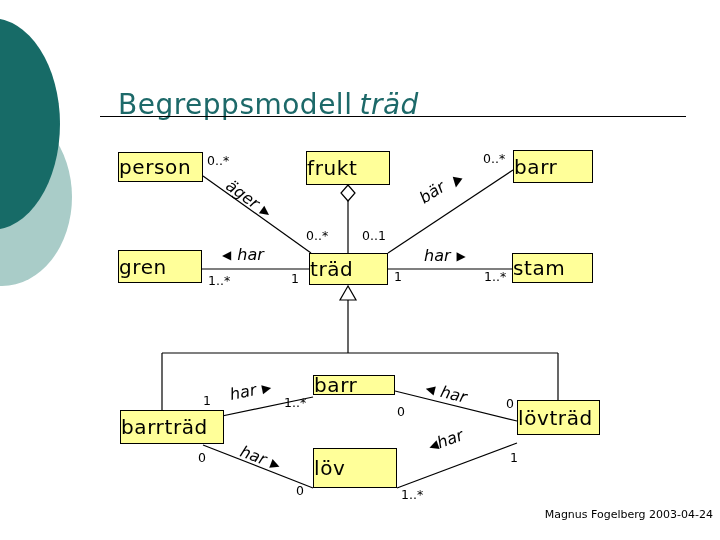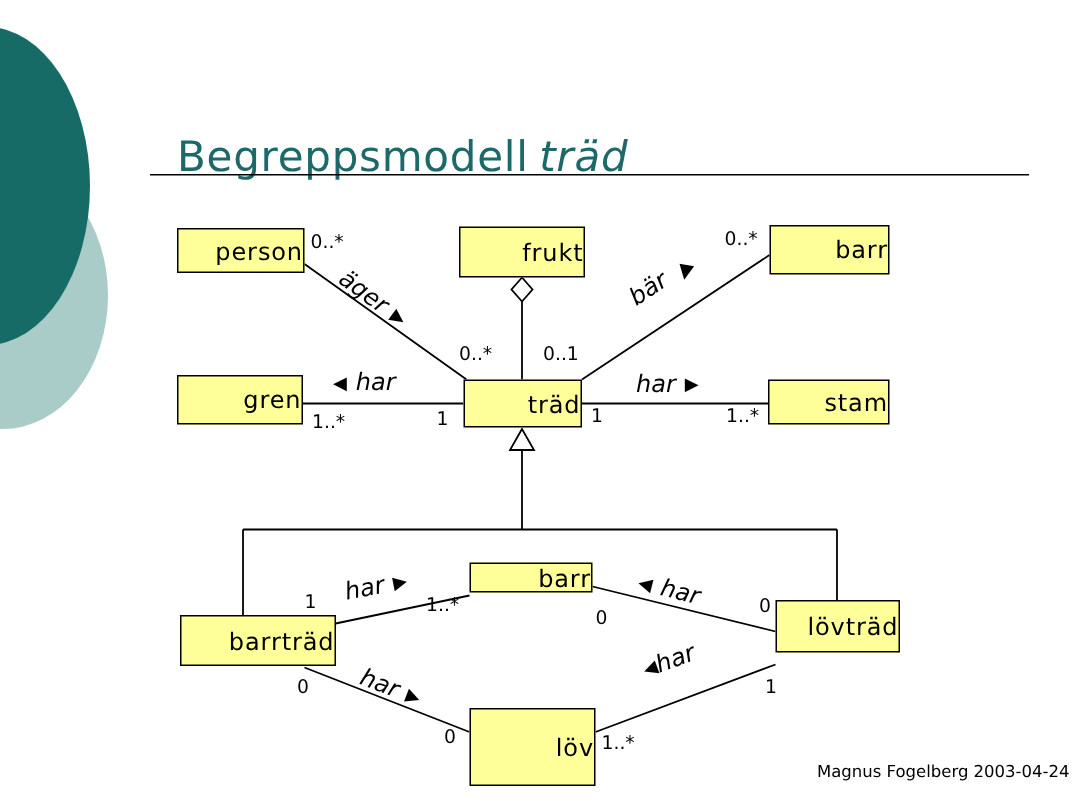--- a/index.html
+++ b/index.html
@@ -18,22 +18,22 @@
     position:absolute;left:118px;top:70px;font-size:28px;letter-spacing:0.5px;
     color:var(--title-text);white-space:nowrap;z-index:3;margin-top:18px;
   }
   .title .em{font-style:italic;margin-left:7px;}
   .rule{position:absolute;left:100px;top:116px;width:586px;height:0;border-top:1.6px solid #000;z-index:3;}
   svg.wires{position:absolute;left:0;top:0;z-index:4;}
   svg.wires line{stroke:var(--line);stroke-width:1.2;}
   svg.wires polygon{stroke:var(--line);stroke-width:1.2;fill:#ffffff;}
   .uml-box{
     position:absolute;background:var(--box-fill);border:1.4px solid var(--box-border);
-    display:flex;align-items:center;justify-content:flex-end;
-    font-size:16px;letter-spacing:0.6px;z-index:5;box-sizing:border-box;white-space:nowrap;
+    display:flex;align-items:center;justify-content:flex-start;
+    font-size:20px;letter-spacing:0.6px;z-index:5;box-sizing:border-box;white-space:nowrap;
   }
   .mult{position:absolute;font-size:12.5px;z-index:6;white-space:nowrap;}
   .assoc{position:absolute;font-size:16px;font-style:italic;z-index:6;white-space:nowrap;transform-origin:left center;}
   .assoc .arr{font-style:normal;font-size:12px;vertical-align:1px;}
   .assoc .gap{display:inline-block;width:6px;}
   .lone-arrow{position:absolute;font-size:13px;z-index:6;}
   .footer{position:absolute;right:7px;top:508px;font-size:11px;z-index:3;}
 </style>
 </head>
 <body>
@@ -84,21 +84,21 @@
   </div>
 <div class="uml-box" style="left:313px;top:375px;width:82px;height:20px">
     <span>barr</span>
   </div>
 <div class="uml-box" style="left:120px;top:410px;width:104px;height:34px">
     <span>barrträd</span>
   </div>
 <div class="uml-box" style="left:517px;top:400px;width:83px;height:35px">
     <span>lövträd</span>
   </div>
-<div class="uml-box" style="left:313px;top:472px;width:84px;height:52px">
+<div class="uml-box" style="left:313px;top:448px;width:84px;height:40px">
     <span>löv</span>
   </div>
 
 <div class="assoc" style="left:228px;top:174px;transform:rotate(36deg)">
   <span>äger</span><span class="gap"></span><span class="arr">▶</span>
 </div>
 <div class="assoc" style="left:421px;top:190px;transform:rotate(-33deg)">
   <span>bär</span>
 </div>
 <div class="lone-arrow" style="left:452px;top:174px;transform:rotate(10deg)"><span>▼</span></div>

